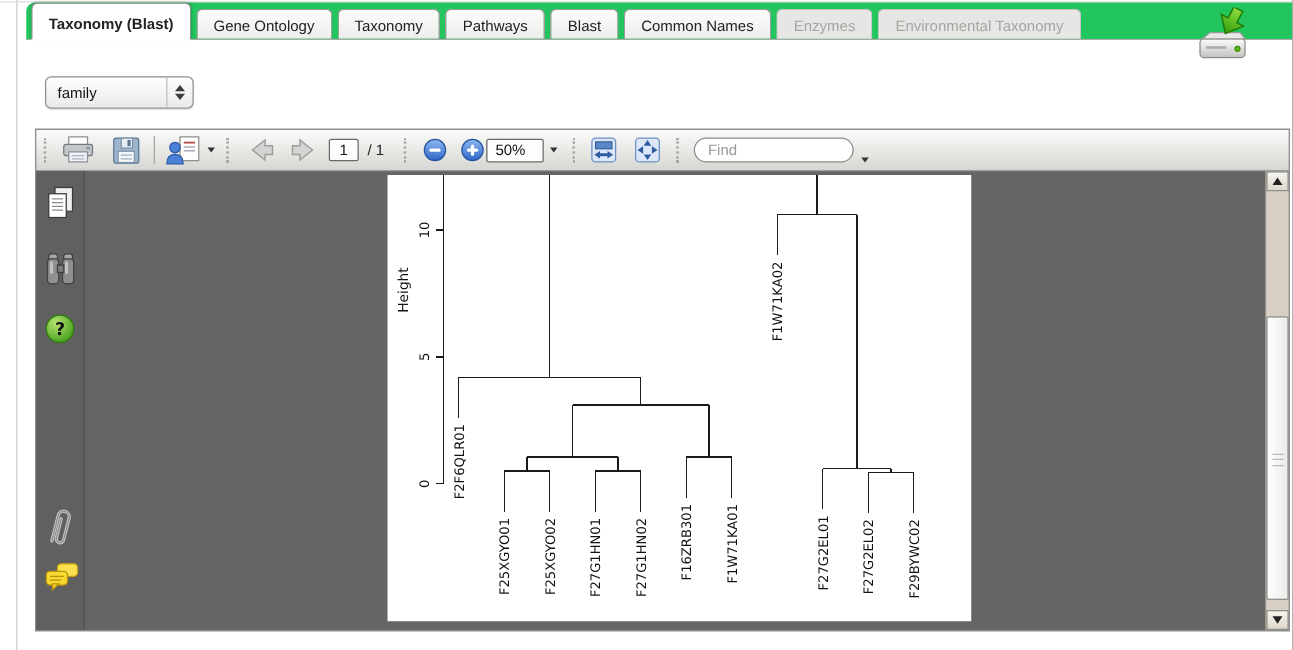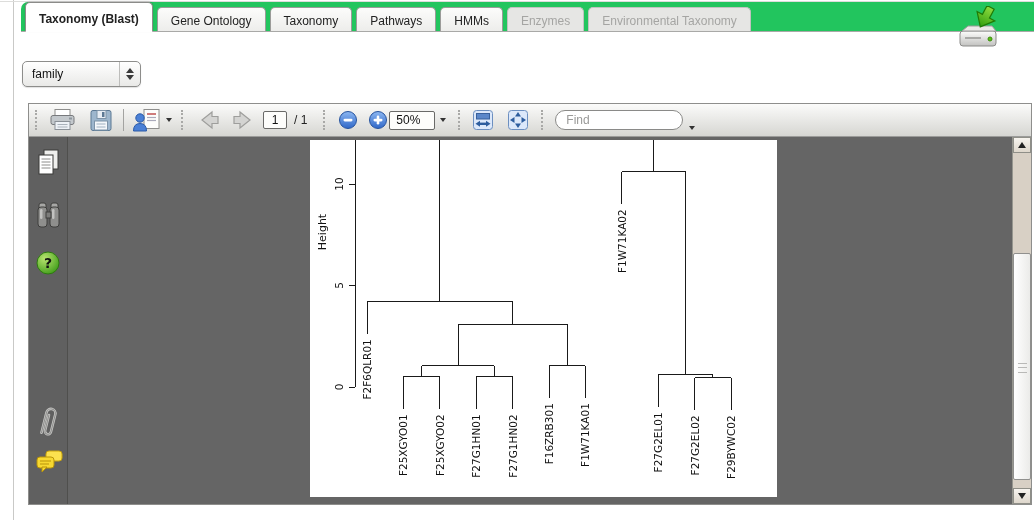--- a/index.html
+++ b/index.html
@@ -27,21 +27,21 @@
     height:30px; padding-top:9px; background:#ffffff; font-weight:bold;
     border-color:#8b8b89; margin-bottom:-1px; border-bottom:1px solid #ffffff;
     box-shadow:0 -1px 2px rgba(0,0,0,0.15);
   }
   .tab.disabled { color:#a5a5a3; background:#e6e6e4; border-color:#c2c2c0; cursor:default; }
 
   .download { position:absolute; left:948px; top:6px; width:58px; height:46px; z-index:3; cursor:pointer; }
 
   
   .rank-select {
-    position:absolute; left:22px; top:61px; width:119px; height:26px; box-sizing:border-box;
+    position:absolute; left:36px; top:61px; width:119px; height:26px; box-sizing:border-box;
     border:1px solid #8d8d8b; border-radius:5px;
     background:linear-gradient(#ffffff,#e9e9e7);
     display:flex; align-items:center; font-size:12px; color:#111; cursor:pointer;
     box-shadow:0 1px 1px rgba(0,0,0,0.12);
   }
   .rank-select .value { padding-left:9px; flex:1; }
   .spinner { width:20px; align-self:stretch; border-left:1px solid #bdbdbb;
              display:flex; flex-direction:column; align-items:center; justify-content:center; gap:2px; }
   .tri-up   { width:0; height:0; border-left:4px solid transparent; border-right:4px solid transparent; border-bottom:5px solid #3a3a3a; }
   .tri-down { width:0; height:0; border-left:4px solid transparent; border-right:4px solid transparent; border-top:5px solid #3a3a3a; }
@@ -104,21 +104,22 @@
 <body>
 
 <div class="frame-left"></div>
 <div class="frame-top"></div>
 
 <div class="tabbar" id="tabbar">
     <div class="tab active">Taxonomy (Blast)</div>
     <div class="tab">Gene Ontology</div>
     <div class="tab">Taxonomy</div>
     <div class="tab">Pathways</div>
-    <div class="tab">HMMs</div>
+    <div class="tab">Blast</div>
+    <div class="tab">Common Names</div>
     <div class="tab disabled">Enzymes</div>
     <div class="tab disabled">Environmental Taxonomy</div>
   </div>
 
 <div class="download">
   <svg width="58" height="46" viewBox="0 0 58 46">
     <defs>
       <linearGradient id="gdrv" x1="0" y1="0" x2="0" y2="1">
         <stop offset="0" stop-color="#fdfdfc"></stop>
           <stop offset="1" stop-color="#c2c2c0"></stop>

